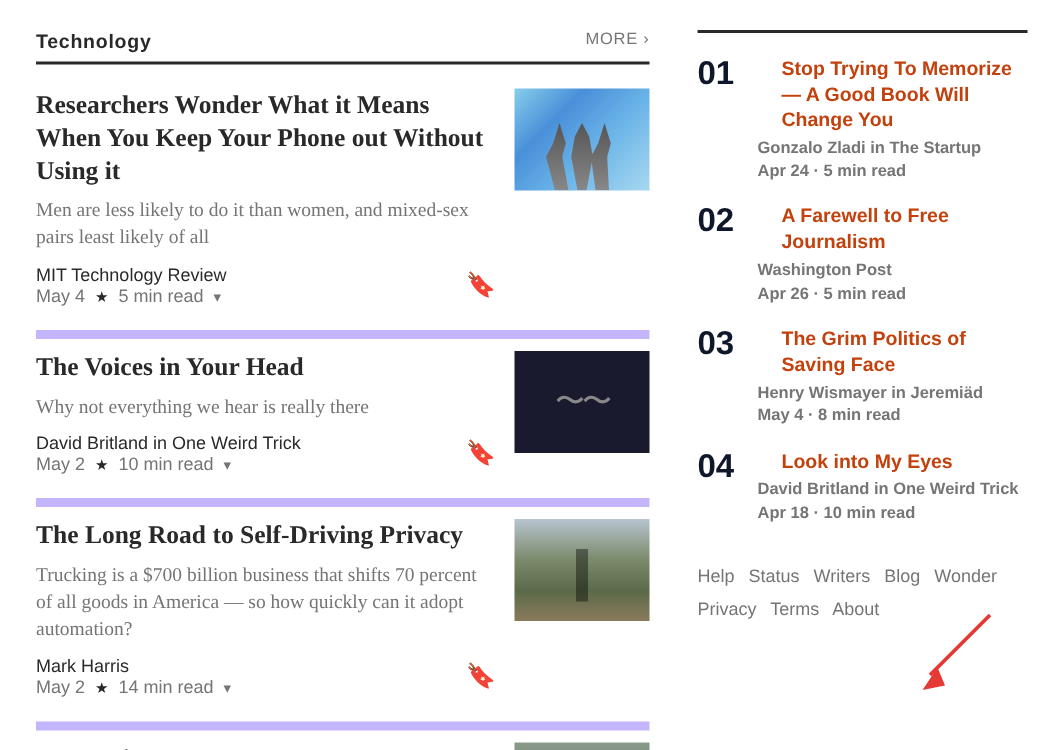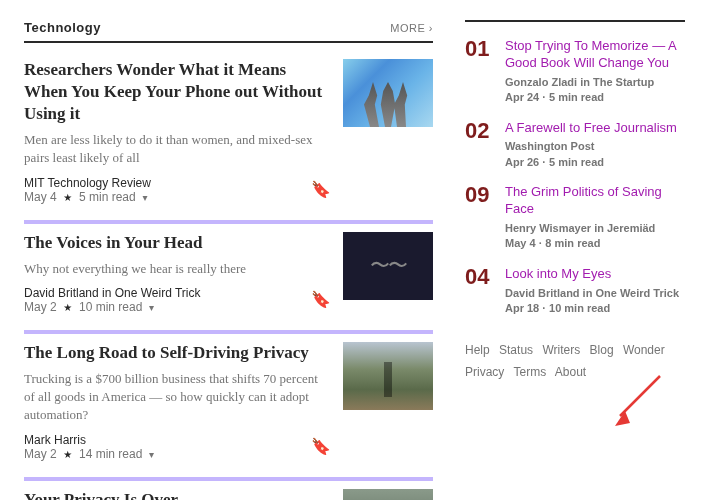--- a/index.html
+++ b/index.html
@@ -22,21 +22,20 @@
     }
 
     
     .main-column {
       flex: 1;
       min-width: 0;
     }
 
     .section-header {
       display: flex;
-      align-items: center;
       justify-content: space-between;
       margin-bottom: 6px;
     }
 
     .section-title {
       font-family: -apple-system, BlinkMacSystemFont, 'Segoe UI', sans-serif;
       font-weight: 700;
       font-size: 13px;
       letter-spacing: 0.5px;
       color: #292929;
@@ -55,21 +54,21 @@
       border-top: 2px solid #292929;
       margin-bottom: 16px;
     }
 
     .article-item {
       display: flex;
       align-items: flex-start;
       gap: 12px;
       padding-bottom: 16px;
       margin-bottom: 8px;
-      border-bottom: 4px solid #c4b5fd;
+      border-bottom: 6px solid #c4b5fd;
     }
 
     .article-item:last-child {
       border-bottom: none;
     }
 
     .article-content {
       flex: 1;
       min-width: 0;
     }
@@ -192,37 +191,38 @@
     .popular-item {
       display: flex;
       gap: 12px;
       margin-bottom: 14px;
     }
 
     .popular-number {
       font-family: -apple-system, BlinkMacSystemFont, 'Segoe UI', sans-serif;
       font-size: 22px;
       font-weight: 700;
-      color: #7f1d1d;
+      color: #0f172a;
       line-height: 1;
       min-width: 28px;
       flex-shrink: 0;
     }
 
     .popular-content {
       flex: 1;
     }
 
     .popular-title {
       font-family: -apple-system, BlinkMacSystemFont, 'Segoe UI', sans-serif;
-      font-weight: 400;
+      font-weight: 700;
       font-size: 13px;
       line-height: 1.3;
-      color: #a21caf;
+      color: #c2410c;
       margin-bottom: 3px;
+      margin-left: 16px;
     }
 
     .popular-meta {
       font-family: -apple-system, BlinkMacSystemFont, 'Segoe UI', sans-serif;
       font-size: 11px;
       color: #757575;
       line-height: 1.4;
       font-weight: bold;
     }
 
@@ -348,21 +348,21 @@
         <div class="popular-title">A Farewell to Free Journalism</div>
         <div class="popular-meta">
           <span>Washington Post</span><br>
           <span>Apr 26</span>
           · <span>5 min read</span>
         </div>
       </div>
     </div>
 
     <div class="popular-item">
-      <span class="popular-number">09</span>
+      <span class="popular-number">03</span>
       <div class="popular-content">
         <div class="popular-title">The Grim Politics of Saving Face</div>
         <div class="popular-meta">
           <span>Henry Wismayer in Jeremiäd</span><br>
           <span>May 4</span>
           · <span>8 min read</span>
         </div>
       </div>
     </div>
 

